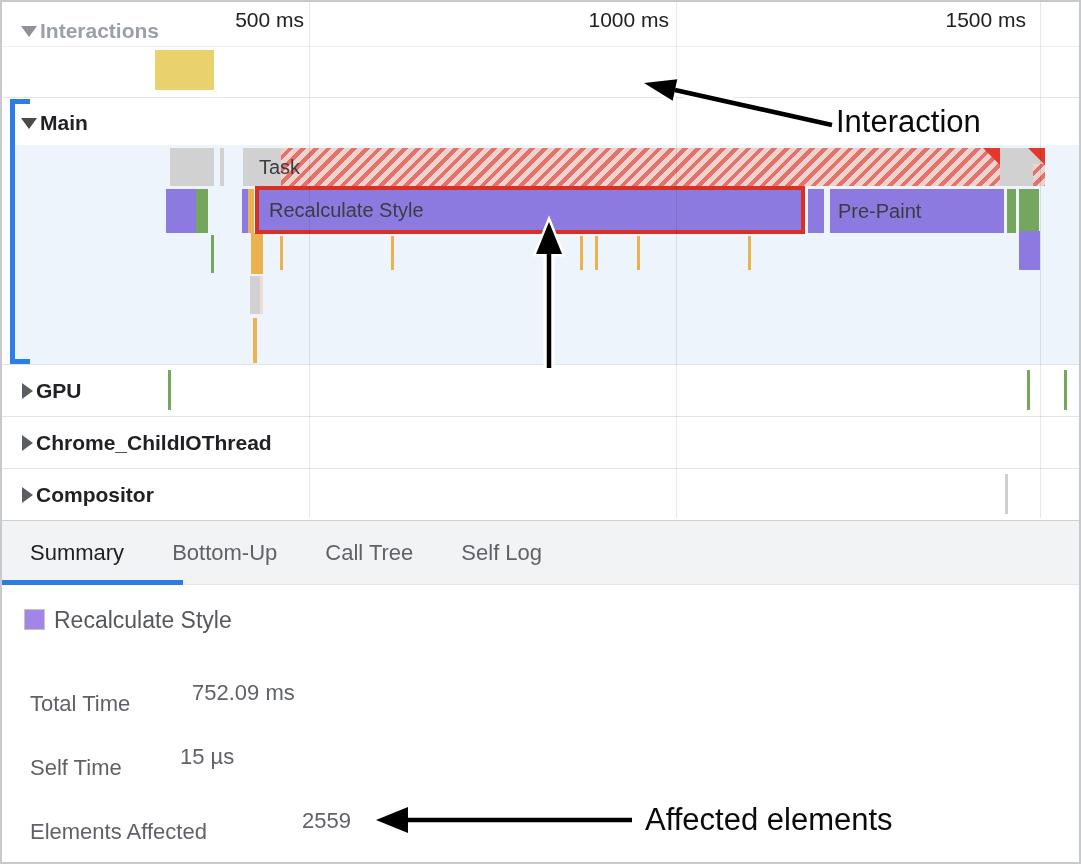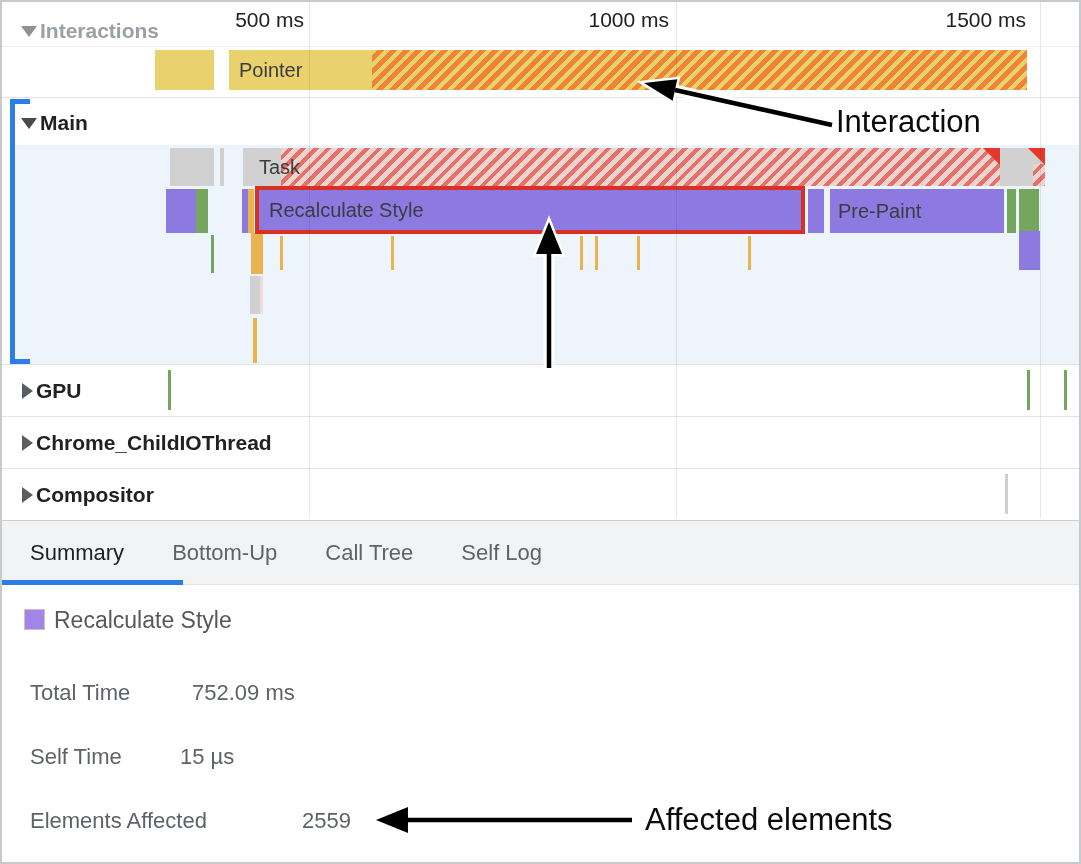--- a/index.html
+++ b/index.html
@@ -35,21 +35,21 @@
 
   .tabbar{position:absolute;left:0;top:518px;width:1081px;height:65px;background:var(--tabbar-bg);
     border-top:1px solid #cfcfcf;border-bottom:1px solid #e5e5e5;box-sizing:border-box;
     display:flex;align-items:center;padding-left:28px;gap:48px;z-index:5;}
   .tab{font-size:22px;color:var(--text-gray);cursor:default;}
   .tab.selected{color:var(--text-dark);}
   .tab-underline{position:absolute;left:0;top:578px;width:181px;height:5px;background:var(--accent-blue);z-index:6;}
 
   .summary-title{position:absolute;left:52px;top:605px;font-size:23px;color:#55585c;}
   .swatch{position:absolute;left:22px;top:607px;width:21px;height:21px;background:var(--purple-swatch);border:1px solid #c4c4c4;box-sizing:border-box;}
-  .sum-label{position:absolute;font-size:22px;color:var(--text-gray);}
+  .sum-label{position:absolute;font-size:22px;color:var(--text-gray);margin-top:11px;}
   .sum-value{position:absolute;font-size:22px;color:var(--text-gray);}
 
   .annotation{position:absolute;font-size:31px;color:#0b0b0b;z-index:60;white-space:nowrap;}
   .arrows{position:absolute;left:0;top:0;z-index:55;pointer-events:none;}
 </style>
 </head>
 <body>
 
 <div class="frame">
 
@@ -61,24 +61,20 @@
   <div class="gridline" style="left:307px;"></div>
   <div class="gridline" style="left:674px;"></div>
   <div class="gridline" style="left:1038px;"></div>
   <div class="hdiv" style="top:44px;background:#efefef;"></div>
 
   <div class="thread-header" style="left:19px;top:17px;color:#9aa0a6;">
     <div class="tri-down gray"></div>
     <span>Interactions</span>
   </div>
   <div class="bar yellow" style="left:153px;top:48px;width:59px;height:40px;"></div>
-  <div class="bar yellow" style="left:227px;top:48px;width:798px;height:40px;">
-    <div class="hatch-orange" style="position:absolute;left:143px;top:0;right:0;bottom:0;"></div>
-    <span class="bar-label" style="position:relative;line-height:40px;padding-left:10px;z-index:2;">Pointer</span>
-  </div>
   <div class="hdiv" style="top:95px;"></div>
 
   <div class="bracket" style="left:8px;top:97px;width:5px;height:265px;"></div>
   <div class="bracket" style="left:8px;top:97px;width:20px;height:5px;"></div>
   <div class="bracket" style="left:8px;top:357px;width:20px;height:5px;"></div>
 
   <div class="thread-header" style="left:19px;top:109px;color:var(--text-dark);">
     <div class="tri-down"></div>
     <span>Main</span>
   </div>

